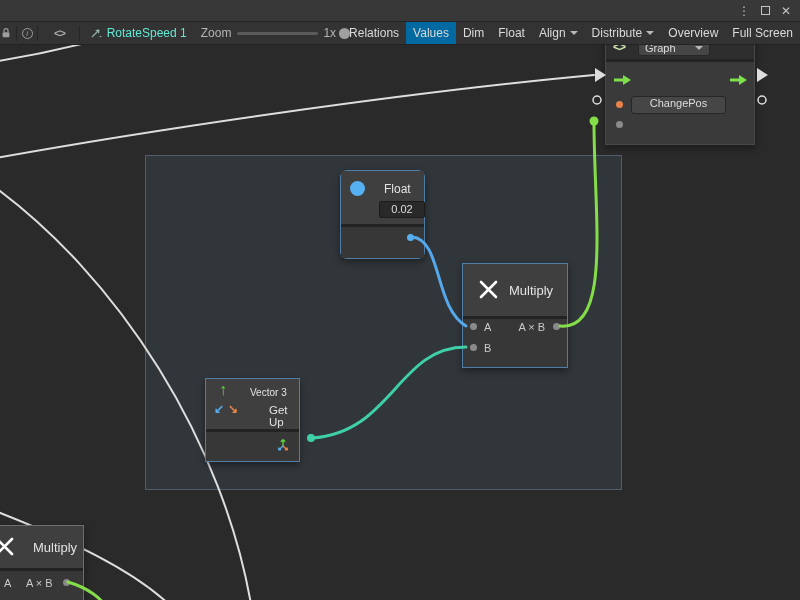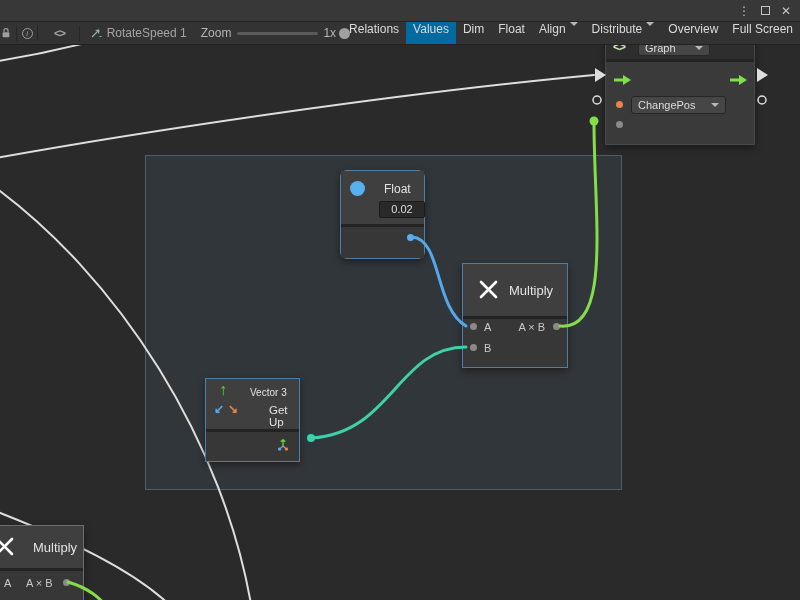--- a/index.html
+++ b/index.html
@@ -18,28 +18,28 @@
 
   
   .toolbar { position:absolute; top:22px; left:0; right:0; height:23px; background:#333333;
              border-bottom:1px solid #222; display:flex; align-items:center; white-space:nowrap; overflow:hidden; }
   .tb-icon { display:inline-flex; align-items:center; justify-content:center; width:18px; height:22px; color:#9e9e9e; }
   .tb-sep { width:1px; height:15px; background:#262626; margin:0 4px; }
   .info-circle { display:inline-flex; align-items:center; justify-content:center; width:11px; height:11px;
                  border:1px solid #9e9e9e; border-radius:50%; font-size:8px; font-style:italic; color:#9e9e9e; }
   .code-glyph { font-size:11px; font-weight:bold; letter-spacing:-1px; color:#a8a8a8; margin:0 10px 0 12px; }
   .target { display:flex; align-items:center; gap:4px; margin:0 6px; }
-  .target-label { color:#a3a3a3; font-size:12px; }
+  .target-label { color:#5eead4; font-size:12px; }
   .zoom-label { color:#b4b4b4; font-size:12px; margin:0 6px 0 8px; }
   .zoom-slider { position:relative; width:118px; height:22px; }
   .zoom-track { position:absolute; left:0; right:0; top:10px; height:3px; background:#5a5a5a; border-radius:2px; }
   .zoom-handle { position:absolute; top:6px; left:102px; width:11px; height:11px; border-radius:50%; background:#a0a0a0; }
   .zoom-value { color:#b4b4b4; font-size:12px; margin:0 6px 0 5px; }
   .tb-buttons { display:flex; height:23px; align-items:stretch; }
-  .tb-btn { display:flex; gap:4px; padding:0 7px; color:#dadada; font-size:12px; cursor:default; }
+  .tb-btn { display:flex; align-items:center; gap:4px; padding:0 7px; color:#dadada; font-size:12px; cursor:default; }
   .tb-btn.active { background:#0369a1; }
   .caret { width:0; height:0; border-left:4px solid transparent; border-right:4px solid transparent; border-top:4px solid #b8b8b8; }
 
   
   .canvas { position:absolute; top:45px; left:0; width:800px; height:555px; background:#2a2a2a; overflow:hidden; }
   .selection-rect { position:absolute; left:145px; top:110px; width:477px; height:335px; z-index:1;
                     background:rgba(110,145,185,0.12); border:1px solid rgba(135,170,205,0.35); }
   svg.wires-bg { position:absolute; left:0; top:0; z-index:2; }
   svg.wires-fg { position:absolute; left:0; top:0; z-index:4; pointer-events:none; }
 
@@ -81,21 +81,21 @@
   .ev-code { position:absolute; left:7px; top:4px; font-size:12px; font-weight:bold; letter-spacing:-1px; color:#cfe6b0; }
   .dropdown { position:absolute; display:flex; align-items:center; justify-content:space-between;
               background:#464646; border:1px solid #262626; border-radius:3px; color:#dddddd;
               font-size:11px; padding:0 6px; gap:8px; }
   .graph-dd { left:32px; top:3px; height:17px; width:72px; }
   .flow-row { position:relative; height:32px; background:#3a3a3a; }
   .flow-arrow { position:absolute; top:10px; }
   .flow-arrow.left { left:8px; } .flow-arrow.right { right:6px; }
   .cp-row { position:relative; height:22px; background:#3a3a3a; }
   .cp-row .port.orange { left:10px; top:7px; background:#e8824a; }
-  .cp-dd { left:25px; top:2px; height:18px; width:95px; }
+  .cp-dd { left:25px; top:2px; height:18px; width:95px;flex-direction:column; }
   .gray-row { position:relative; height:20px; background:#3a3a3a; }
   .gray-row .port { left:10px; top:5px; }
 
   #multiply2-node { left:-20px; top:480px; width:104px; height:105px; border:1px solid #6e6e6e; }
   #multiply2-node .node-header { position:relative; height:42px; background:#3f3f3f; overflow:hidden; }
   #multiply2-node .node-title { position:absolute; left:52px; top:14px; font-size:13px; }
   #multiply2-node .node-body { position:relative; height:57px; background:#373737; }
 </style>
 </head>
 <body>

